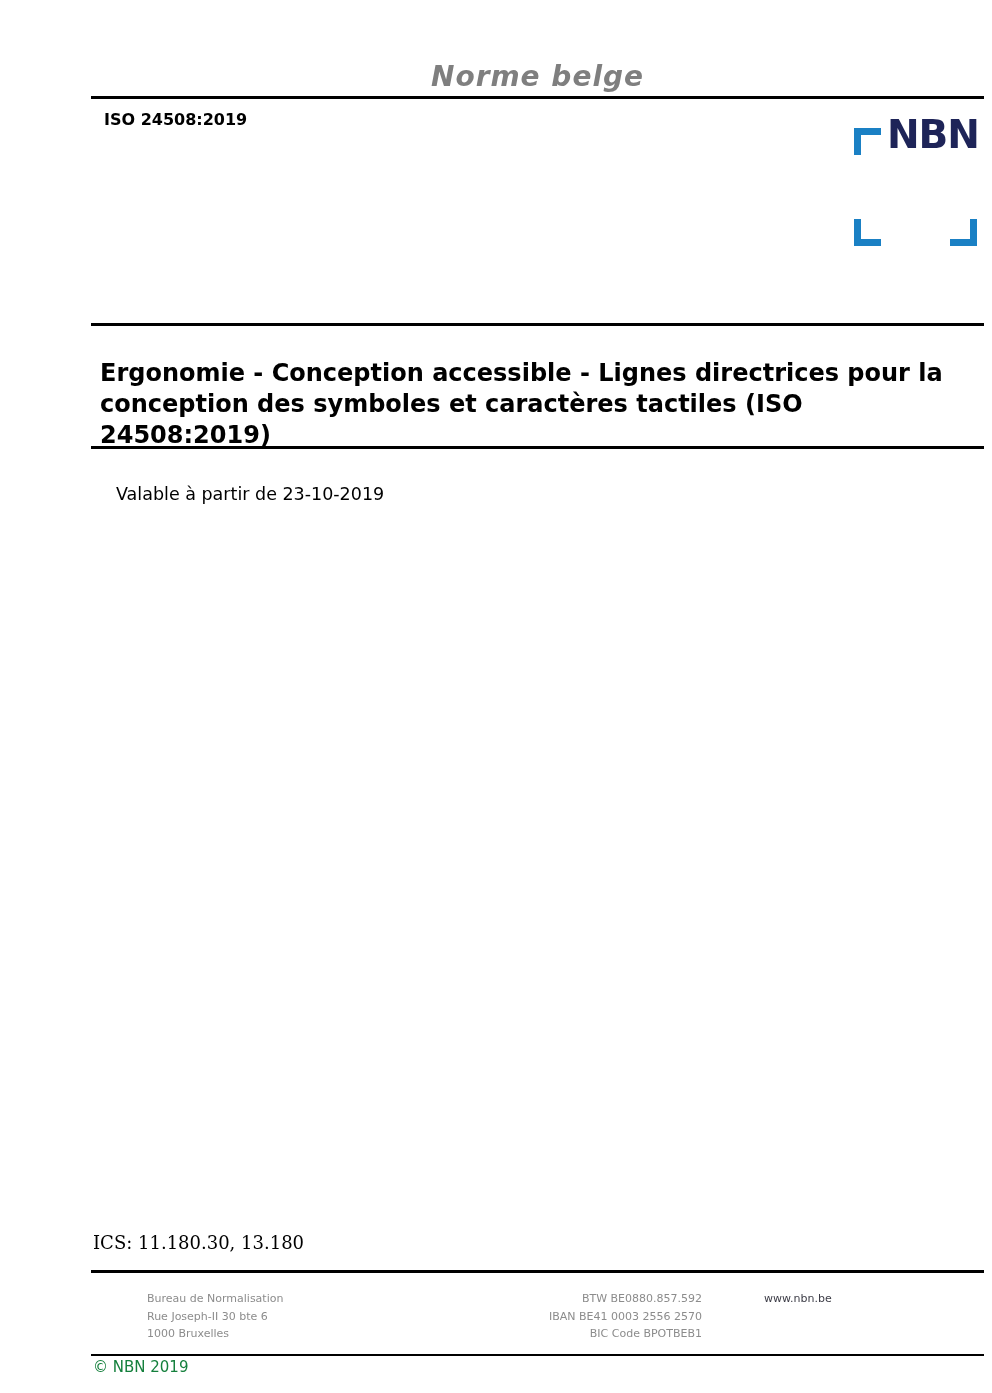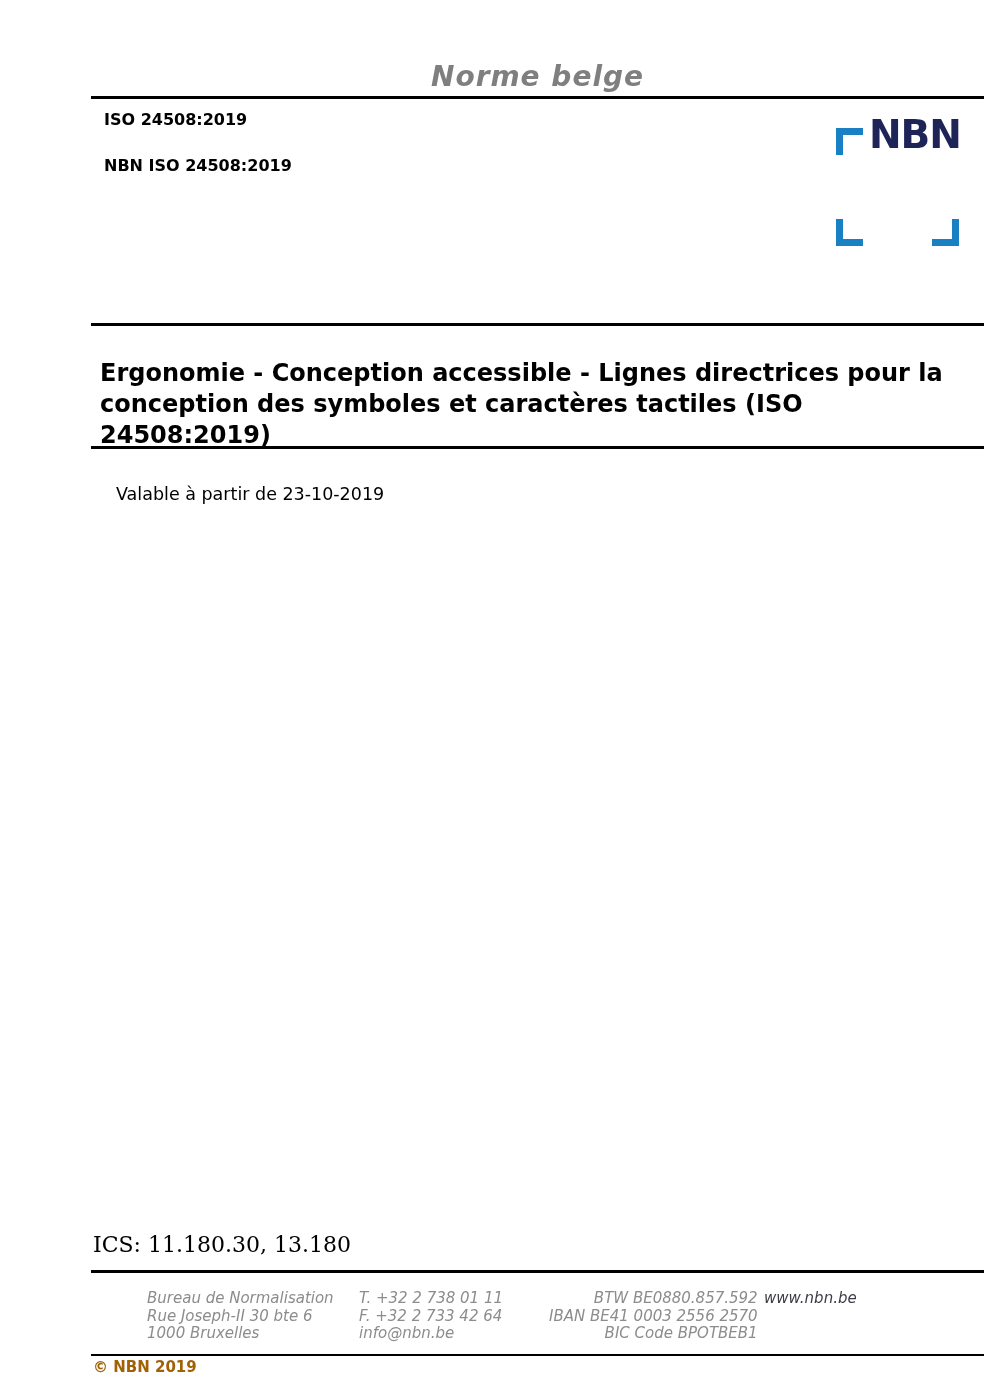--- a/index.html
+++ b/index.html
@@ -50,21 +50,21 @@
     font-size:16px;
     font-weight:bold;
     letter-spacing:0px;
   }
   .doc-ref.iso{top:110px;}
   .doc-ref.nbn{top:156px;}
 
   
   .logo{
     position:absolute;
-    left:804px;
+    left:822px;
     top:119px;
     width:123px;
     height:127px;
   }
   .corner{
     position:absolute;
     width:27px;
     height:27px;
   }
   .corner.tl{left:0;top:9px;border-top:7px solid var(--logo-blue);border-left:7px solid var(--logo-blue);}
@@ -97,58 +97,55 @@
     left:84px;
     top:484px;
     font-size:17.5px;
     color:#000;
   }
 
   .ics{
     position:absolute;
     left:61px;
     top:1232px;
-    font-size:22px;
+    font-size:18px;
     font-family:"DejaVu Serif","Liberation Serif",serif;
     color:#000;
   }
 
   .footer-col{
     position:absolute;
     top:1290px;
-    font-size:15px;
+    font-size:11px;
     line-height:17.5px;
     color:var(--gray-foot);
     white-space:nowrap;
-    font-style:italic;
   }
   .footer-col.c1{left:115px;}
   .footer-col.c2{left:327px;}
   .footer-col.c3{left:517px;text-align:right;}
   .footer-col.c4{left:732px;color:var(--site-dark);}
 
   .copyright{
     position:absolute;
     left:61px;
     top:1358px;
     font-size:15px;
-    color:#a16207;
-    font-weight:bold;
+    color:#15803d;
   }
 </style>
 </head>
 <body>
 
 <div class="page">
 
   <div class="norme-belge">Norme belge</div>
   <div class="rule" style="top:96px;"></div>
 
   <div class="doc-ref iso">ISO 24508:2019</div>
-  <div class="doc-ref nbn">NBN ISO 24508:2019</div>
 
   <div class="logo">
     <span class="corner tl"></span>
     <span class="corner bl"></span>
     <span class="corner br"></span>
     <span class="logo-word">NBN</span>
   </div>
 
   <div class="rule" style="top:323px;"></div>
   <div class="std-title">Ergonomie - Conception accessible - Lignes directrices pour la conception des symboles et caractères tactiles (ISO 24508:2019)</div>
@@ -158,25 +155,20 @@
 
   <div class="ics">ICS: 11.180.30, 13.180</div>
 
   <div class="rule" style="top:1270px;"></div>
 
   <div class="footer-col c1">
     <div>Bureau de Normalisation</div>
     <div>Rue Joseph-II 30 bte 6</div>
     <div>1000 Bruxelles</div>
   </div>
-  <div class="footer-col c2">
-    <div>T. +32 2 738 01 11</div>
-    <div>F. +32 2 733 42 64</div>
-    <div>info@nbn.be</div>
-  </div>
   <div class="footer-col c3">
     <div>BTW BE0880.857.592</div>
     <div>IBAN BE41 0003 2556 2570</div>
     <div>BIC Code BPOTBEB1</div>
   </div>
   <div class="footer-col c4">www.nbn.be</div>
 
   <div class="rule thin" style="top:1354px;"></div>
   <div class="copyright">© NBN 2019</div>
 

